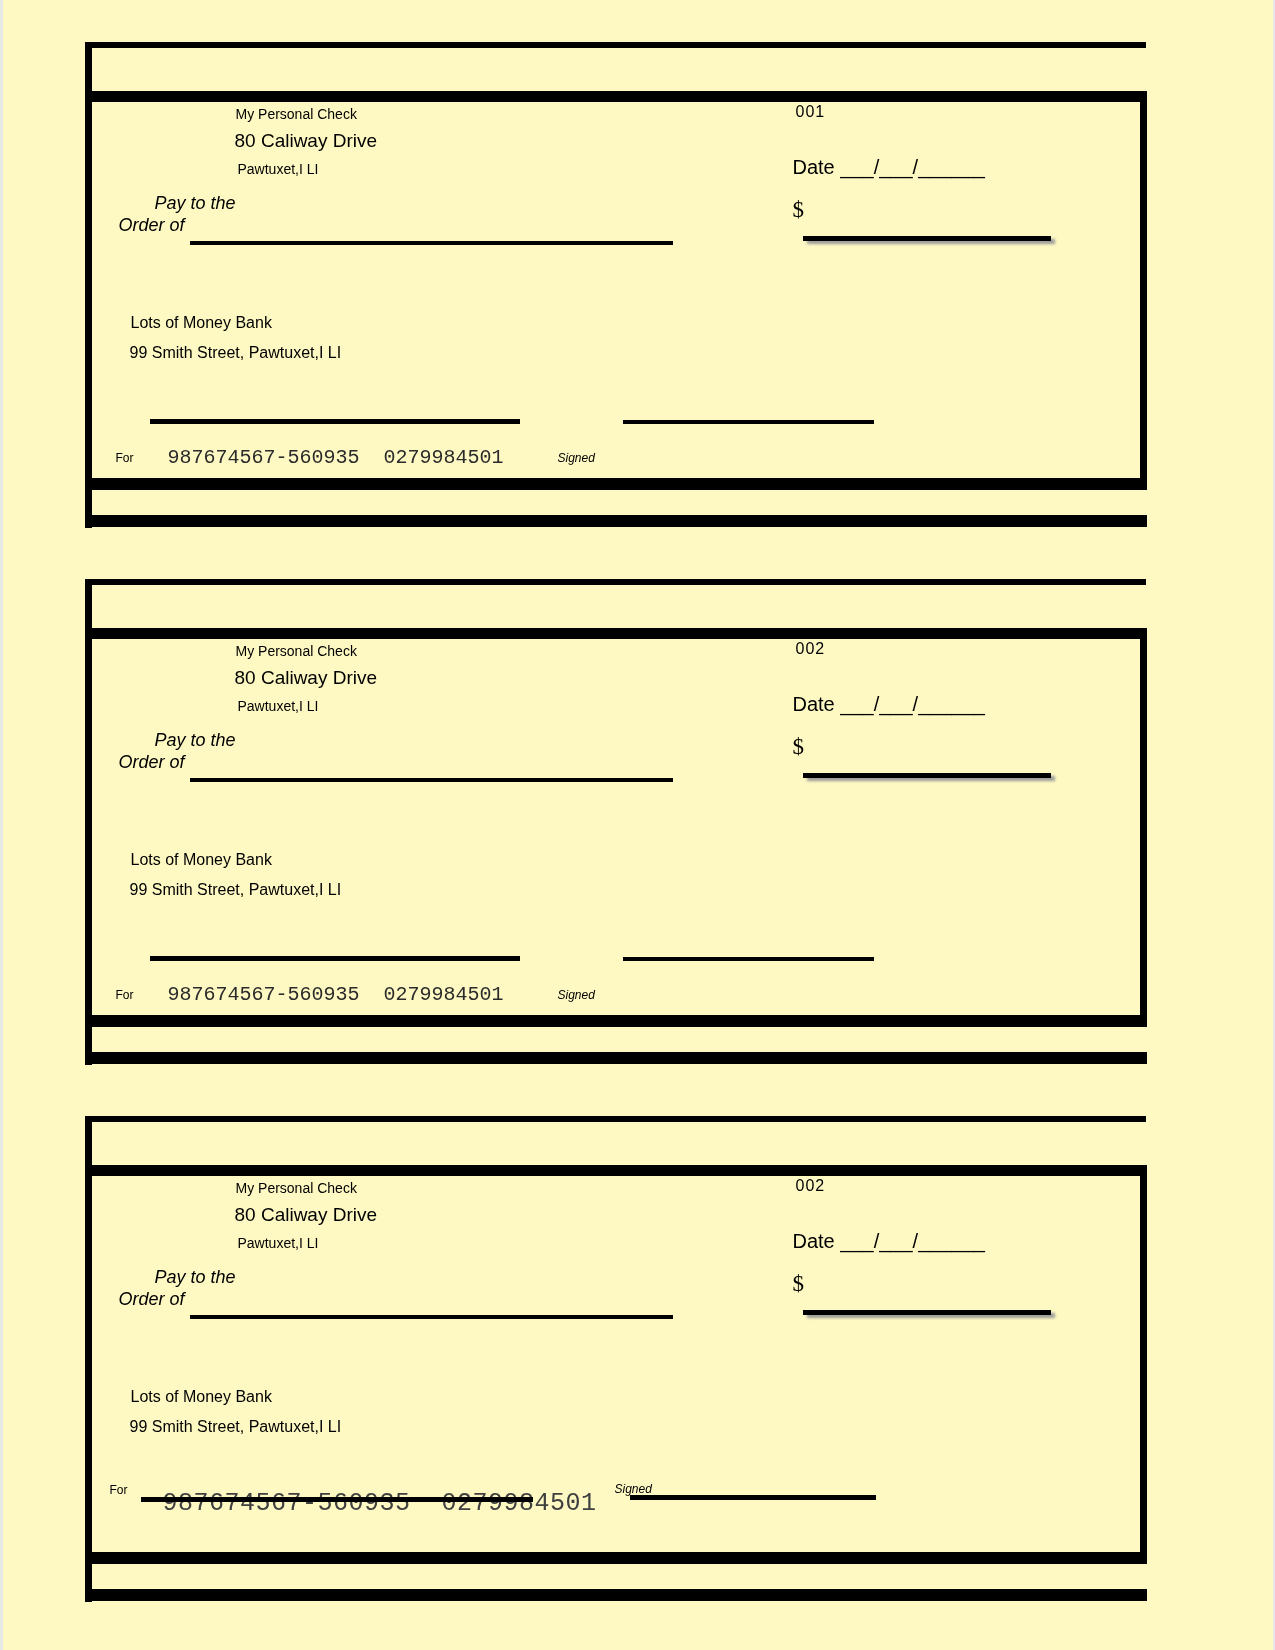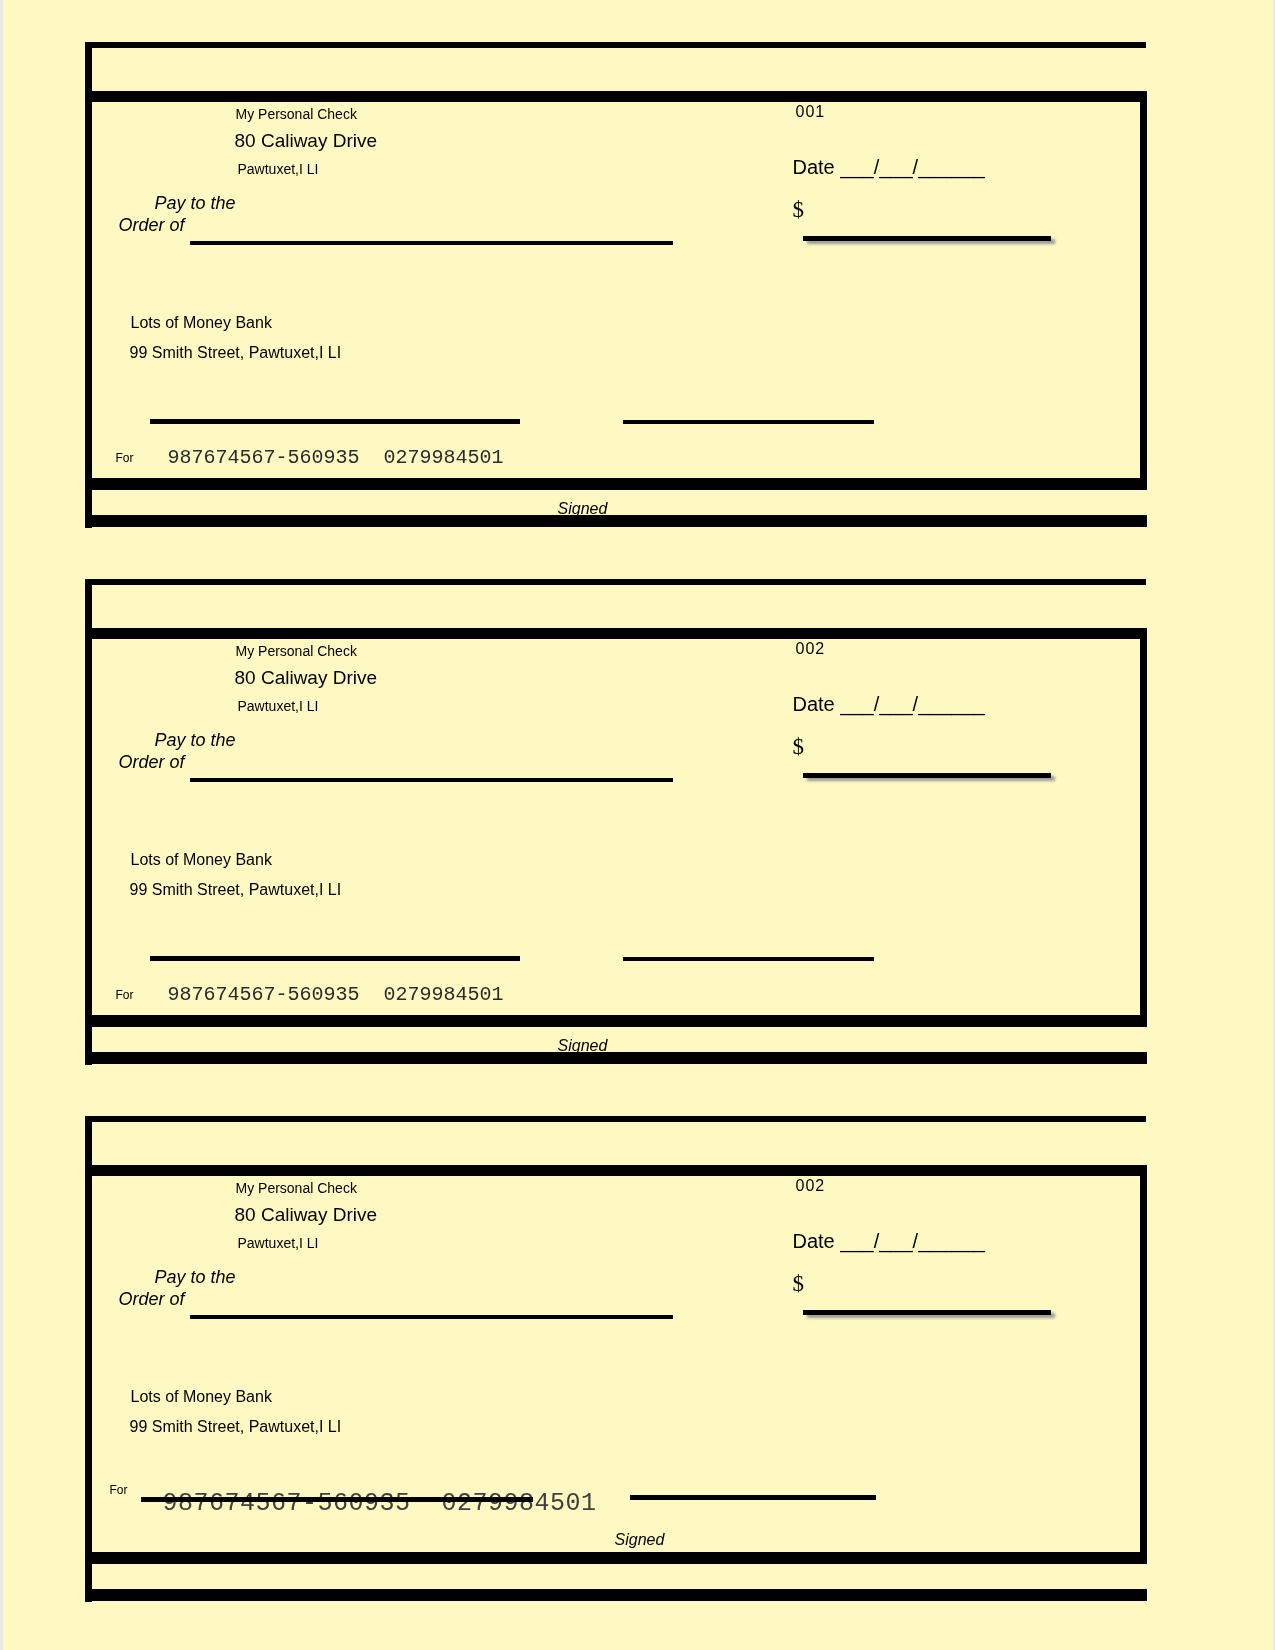--- a/index.html
+++ b/index.html
@@ -37,21 +37,21 @@
   .pay-2{left:116px;top:173px;font-size:18px;font-style:italic;}
   .payee-underline{left:187px;top:199px;width:483px;height:4px;}
   .dollar-sign{left:790px;top:155px;font-size:23px;font-family:"Liberation Serif", serif;}
   .amount-underline{left:800px;top:194px;width:248px;height:5px;box-shadow:4px 3px 3px #9a9a9a;}
   .bank-name{left:128px;top:272px;font-size:16px;}
   .bank-addr{left:127px;top:302px;font-size:16px;}
   .memo-underline{left:147px;top:377px;width:370px;height:5px;}
   .sig-underline{left:620px;top:378px;width:251px;height:4px;}
   .for-label{left:113px;top:410px;font-size:12px;}
   .micr{left:165px;top:404px;font-size:20px;font-family:"Liberation Mono", monospace;color:#2b2b2b;}
-  .signed-label{left:555px;top:410px;font-size:16px;font-style:italic;margin-top:48px;}
+  .signed-label{left:555px;top:410px;font-size:12px;font-style:italic;}
   .check-3 .for-label{left:107px;top:368px;}
   .check-3 .micr{left:160px;top:374px;font-size:25px;letter-spacing:0.5px;color:#404040;}
   .check-3 .signed-label{left:612px;top:367px;}
   .strike-line-1{left:138px;top:381px;width:392px;height:5px;}
   .strike-line-2{left:627px;top:379px;width:246px;height:5px;}
 </style>
 </head>
 <body>
 
 <div class="page">

